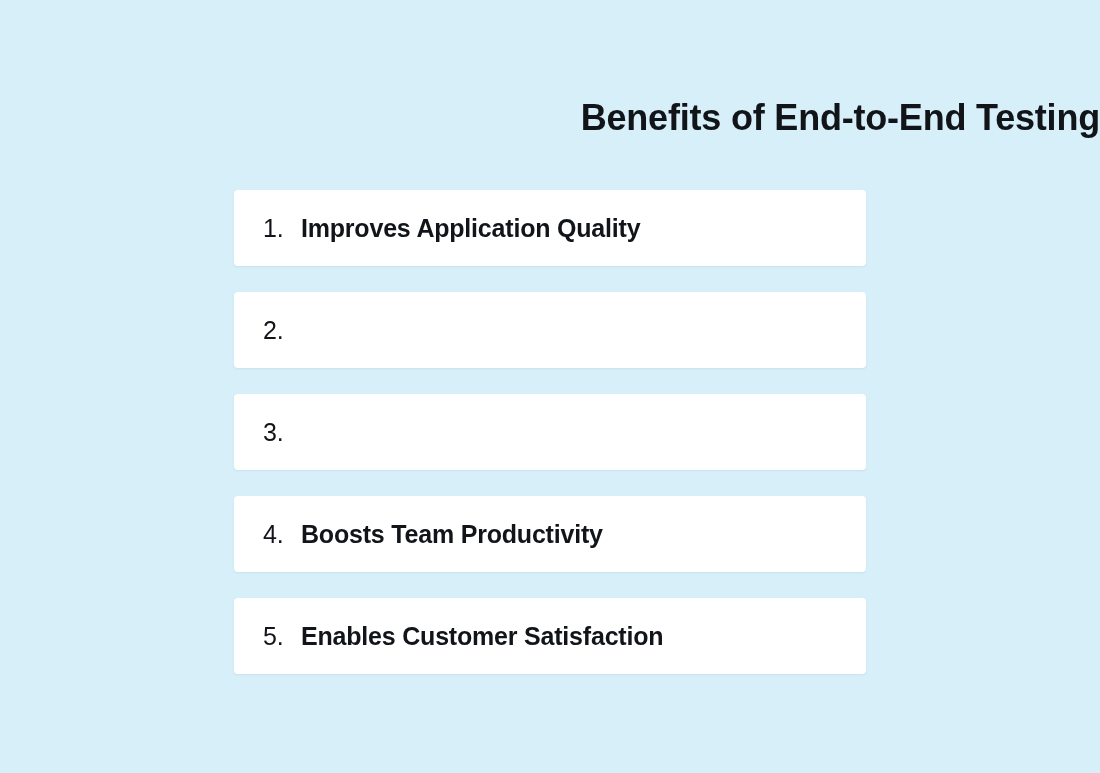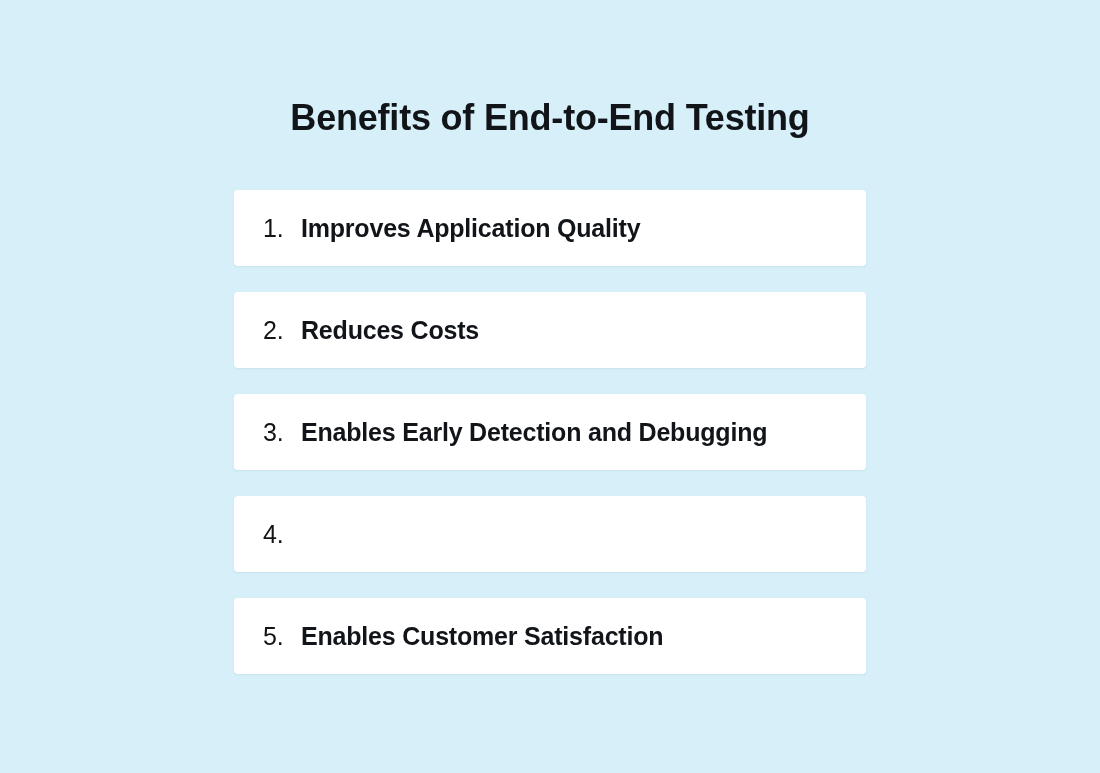--- a/index.html
+++ b/index.html
@@ -17,21 +17,21 @@
     position: relative;
     width: 1100px;
     height: 773px;
     box-sizing: border-box;
   }
   .title {
     position: absolute;
     top: 96px;
     left: 0;
     width: 1100px;
-    text-align: center;
+    text-align: right;
     font-size: 36px;
     font-weight: bold;
     letter-spacing: -0.2px;
     color: #111418;
     line-height: 44px;
   }
   .card-list {
     position: absolute;
     top: 190px;
     left: 234px;
@@ -77,30 +77,29 @@
 
   <div class="card-list">
 
     <div class="card">
       <span class="item-number">1.</span>
       <span class="item-label">Improves Application Quality</span>
     </div>
 
     <div class="card">
       <span class="item-number">2.</span>
-      <span class="item-label">Reduces Costs</span>
     </div>
 
     <div class="card">
       <span class="item-number">3.</span>
-      <span class="item-label">Enables Early Detection and Debugging</span>
     </div>
 
     <div class="card">
       <span class="item-number">4.</span>
+      <span class="item-label">Boosts Team Productivity</span>
     </div>
 
     <div class="card">
       <span class="item-number">5.</span>
       <span class="item-label">Enables Customer Satisfaction</span>
     </div>
 
   </div>
 </div>
 

